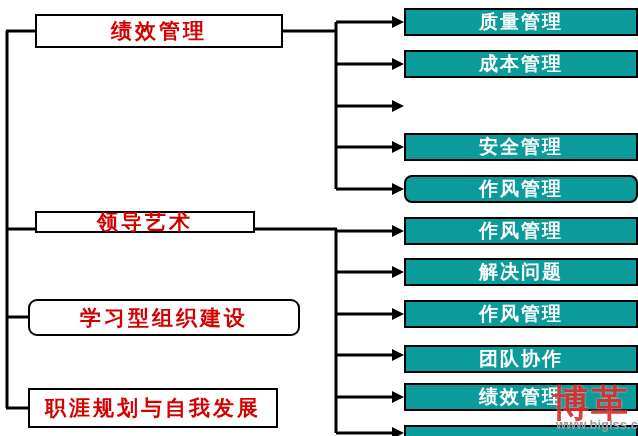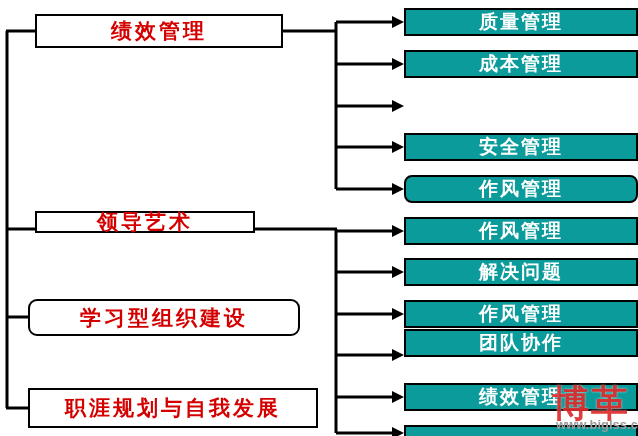--- a/index.html
+++ b/index.html
@@ -34,32 +34,32 @@
     background: var(--node-fill, #0c9b9b);
     color: #ffffff;
     font-weight: bold;
     font-size: 19px;
     letter-spacing: 2px;
   }
   
   #L0 { left: 35px;  top: 14px;  width: 248px; height: 34px; }
   #L1 { left: 35px;  top: 211px; width: 220px; height: 22px; }
   #L2 { left: 28px;  top: 299px; width: 272px; height: 37px; border-radius: 9px; }
-  #L3 { left: 28px;  top: 388px; width: 290px; height: 40px; }
+  #L3 { left: 28px;  top: 388px; width: 250px; height: 40px; }
   
   .right-node { left: 404px; width: 234px; height: 28px; }
   #R0  { top: 8px;   }
   #R1  { top: 50px;  }
   #R2  { top: 92px;  }
   #R3  { top: 133px; }
   #R4  { top: 175px; border-radius: 8px; }
   #R5  { top: 217px; }
   #R6  { top: 258px; }
   #R7  { top: 300px; }
-  #R8  { top: 329px; font-family: Liberation Mono, monospace; }
+  #R8  { top: 345px; font-family: Liberation Mono, monospace; }
   #R9  { top: 383px; }
   #R10 { top: 425px; }
   .watermark-brand {
     position: absolute;
     left: 552px;
     top: 379px;
     z-index: 3;
     font-size: 37px;
     font-weight: bold;
     letter-spacing: 2px;

